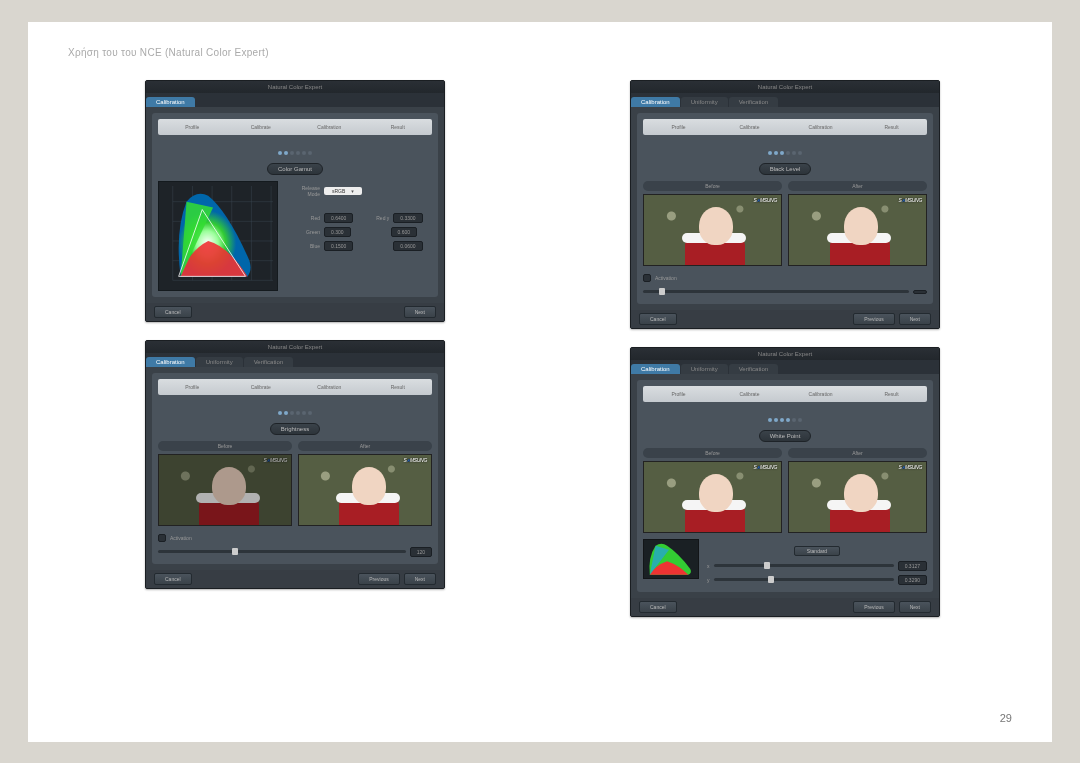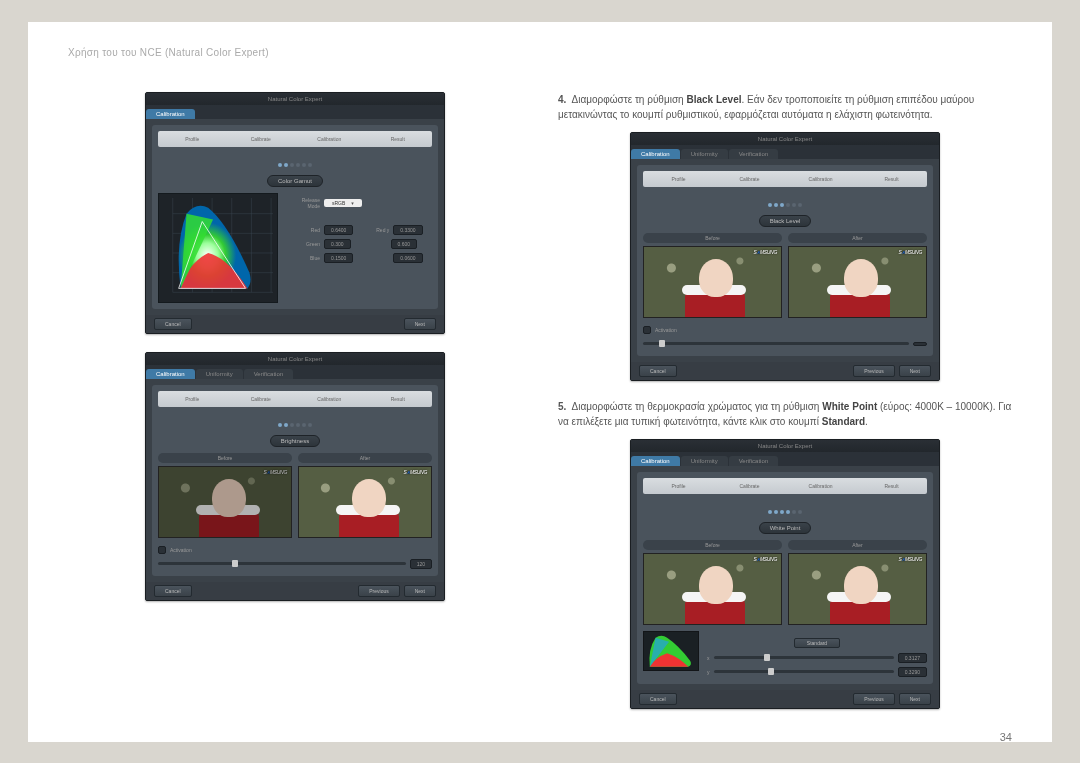--- a/index.html
+++ b/index.html
@@ -17,21 +17,21 @@
     width: 1024px;
     height: 720px;
     padding: 25px 40px 18px 40px;
     position: relative;
     display: flex;
     flex-direction: column;
   }
   .header {
     font-size: 10px;
     color: #aaa;
-    margin-bottom: 34px;
+    margin-bottom: 22px;
     letter-spacing: 0.3px;
   }
   .columns {
     display: flex;
     gap: 36px;
     flex: 1;
   }
   .col { width: 455px; }
   .step {
     font-size: 10px;
@@ -366,24 +366,20 @@
             <div class="fbtn">Previous</div>
             <div class="fbtn">Next</div>
           </div>
         </div>
       </div>
 
     </div>
 
     <div class="col">
 
-      <div class="step">
-        <span class="num">4.</span>
-        <span>Διαμορφώστε τη ρύθμιση </span><b>Black Level</b><span>. Εάν δεν τροποποιείτε τη ρύθμιση επιπέδου μαύρου μετακινώντας το κουμπί ρυθμιστικού, εφαρμόζεται αυτόματα η ελάχιστη φωτεινότητα.</span>
-      </div>
 
       <div class="screenshot" style="width:310px;">
         <div class="ss-titlebar">Natural Color Expert</div>
         <div class="ss-tabs">
           <div class="ss-tab active">Calibration</div>
           <div class="ss-tab">Uniformity</div>
           <div class="ss-tab">Verification</div>
         </div>
         <div class="ss-panel">
           <div class="ss-steps">
@@ -429,24 +425,20 @@
         </div>
         <div class="ss-footer">
           <div class="fbtn">Cancel</div>
           <div class="fbtn-group">
             <div class="fbtn">Previous</div>
             <div class="fbtn">Next</div>
           </div>
         </div>
       </div>
 
-      <div class="step">
-        <span class="num">5.</span>
-        <span>Διαμορφώστε τη θερμοκρασία χρώματος για τη ρύθμιση </span><b>White Point</b><span> (εύρος: 4000K – 10000K). Για να επιλέξετε μια τυπική φωτεινότητα, κάντε κλικ στο κουμπί </span><b>Standard</b><span>.</span>
-      </div>
 
       <div class="screenshot" style="width:310px;">
         <div class="ss-titlebar">Natural Color Expert</div>
         <div class="ss-tabs">
           <div class="ss-tab active">Calibration</div>
           <div class="ss-tab">Uniformity</div>
           <div class="ss-tab">Verification</div>
         </div>
         <div class="ss-panel">
           <div class="ss-steps">
@@ -513,14 +505,14 @@
           <div class="fbtn-group">
             <div class="fbtn">Previous</div>
             <div class="fbtn">Next</div>
           </div>
         </div>
       </div>
 
     </div>
   </div>
 
-  <div class="page-num">34</div>
+  <div class="page-num">29</div>
 </div>
 
 </body></html>

